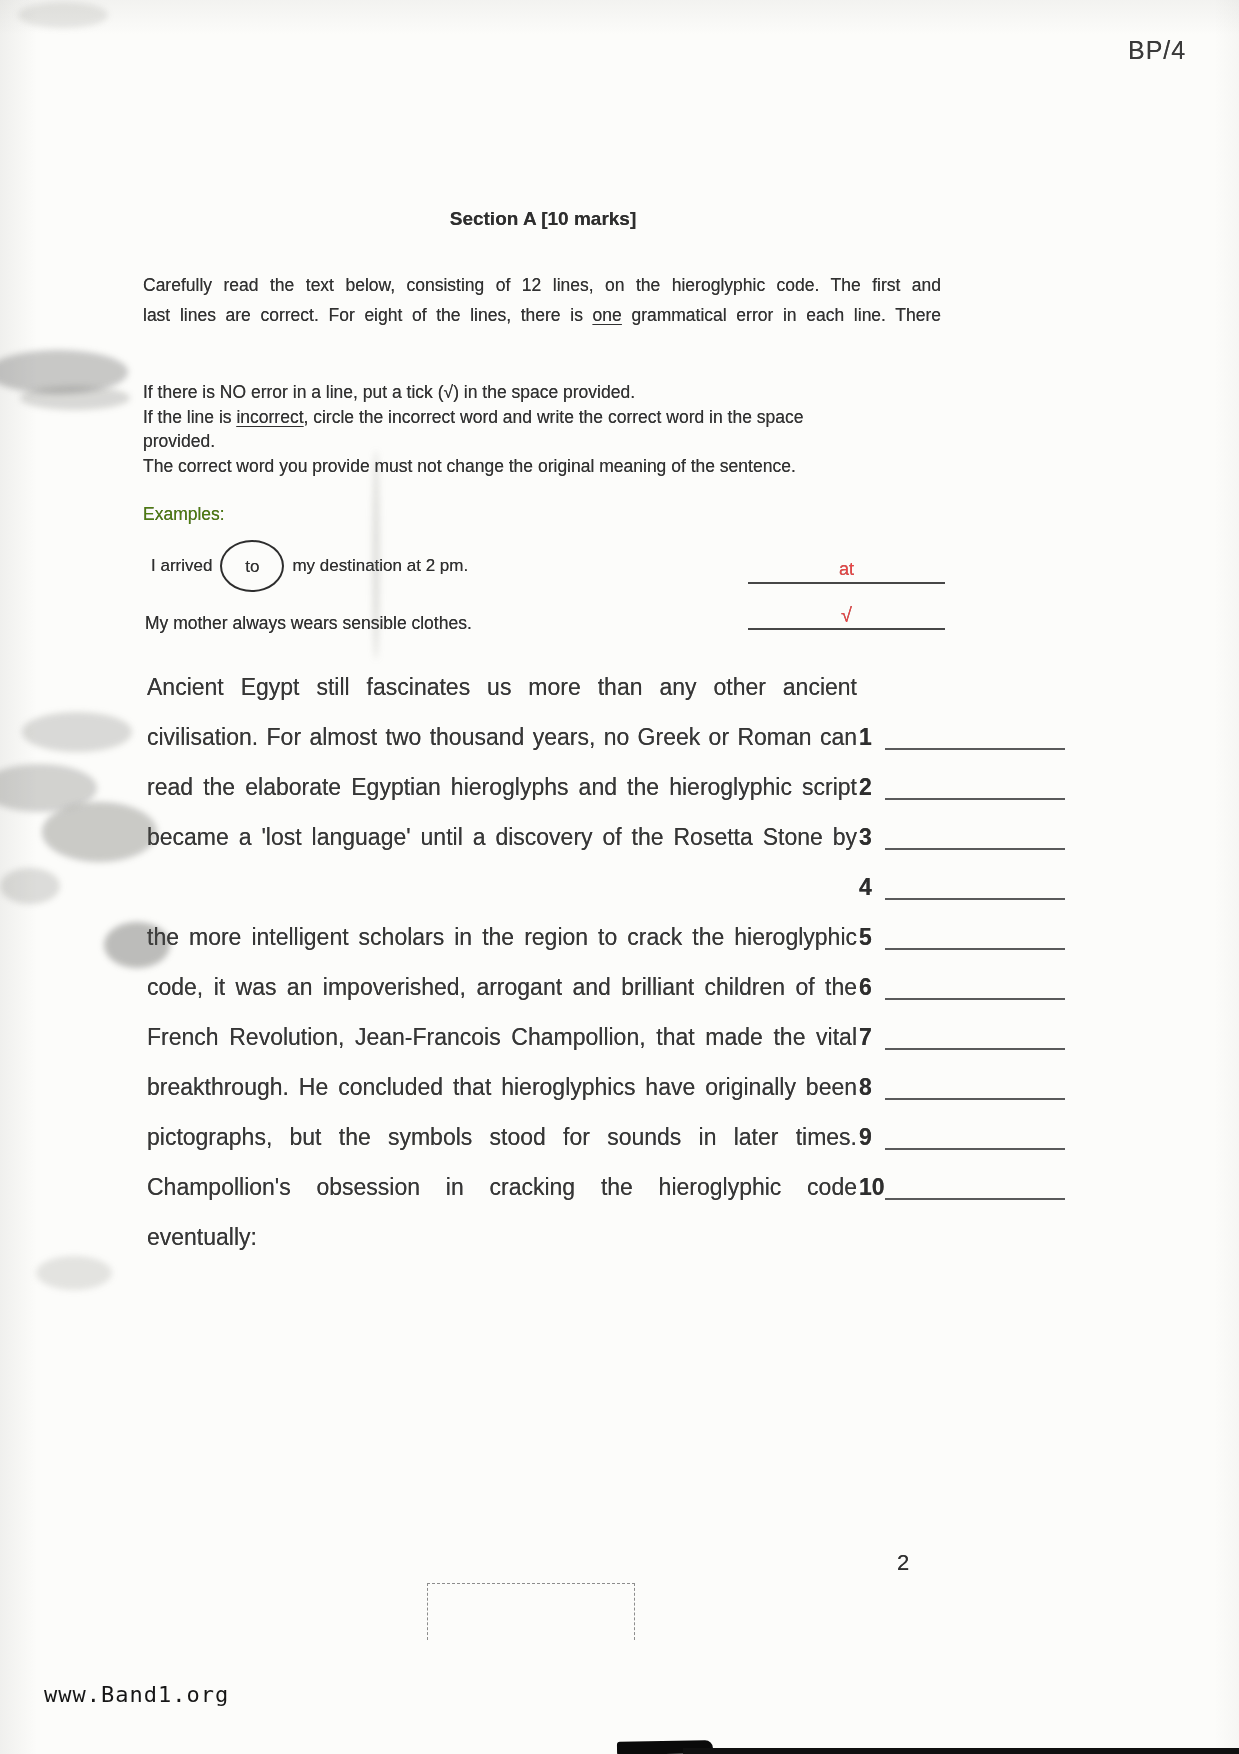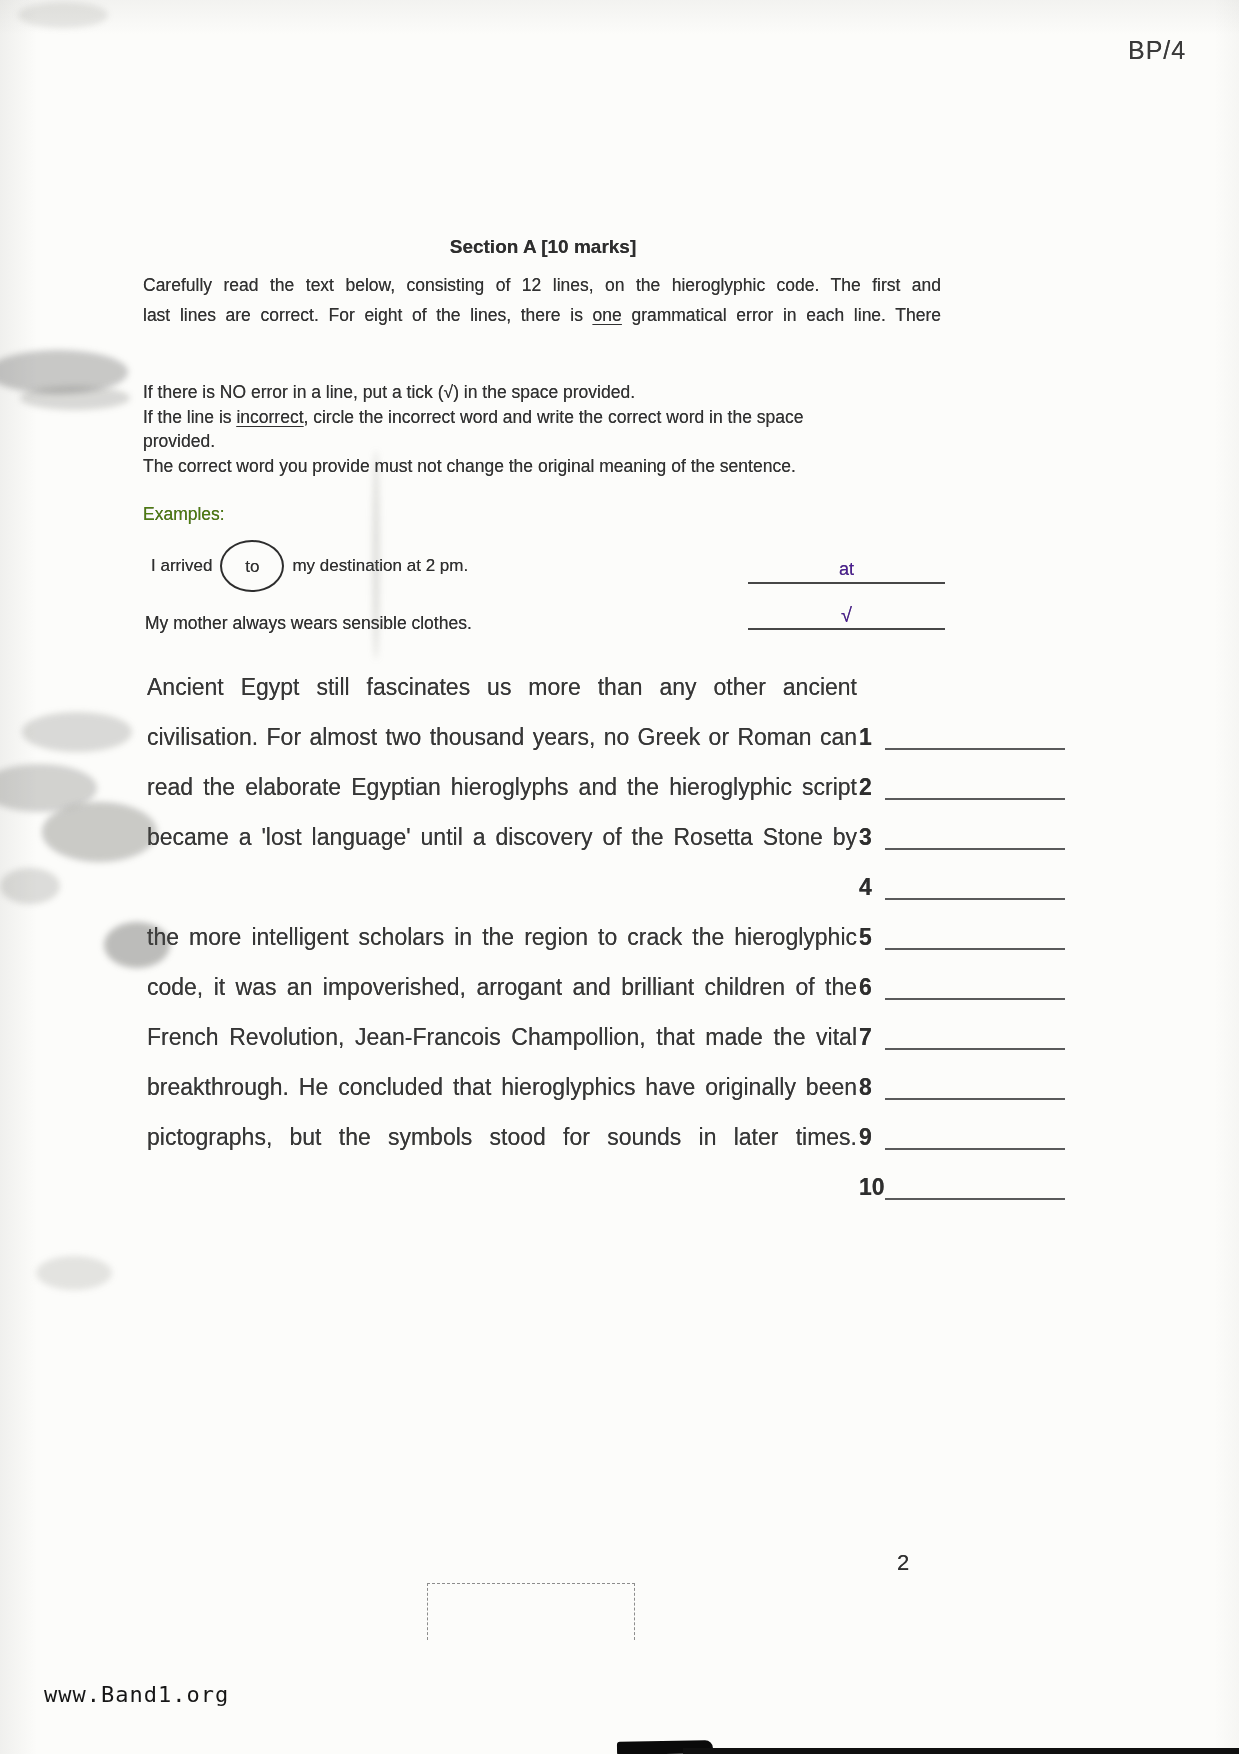--- a/index.html
+++ b/index.html
@@ -10,34 +10,34 @@
   }
   .page::before{ 
     content:""; position:absolute; inset:0; pointer-events:none;
     background:
       linear-gradient(90deg, rgba(130,130,125,0.10), rgba(130,130,125,0) 3%),
       linear-gradient(180deg, rgba(130,130,125,0.08), rgba(130,130,125,0) 2%),
       linear-gradient(270deg, rgba(130,130,125,0.05), rgba(130,130,125,0) 2%);
   }
   .bp-code{position:absolute; left:1128px; top:36px; font-size:25px; color:#3a3a3a; letter-spacing:1px;}
   .content{position:absolute; left:143px; top:0; width:925px; height:1400px;}
-  .title{position:absolute; top:236px; width:800px; text-align:center; font-weight:bold; font-size:19px; color:#2e2e2e;}
+  .title{position:absolute; top:208px; width:800px; text-align:center; font-weight:bold; font-size:19px; color:#2e2e2e;}
   .intro{position:absolute; top:270px; width:798px; font-size:17.5px; color:#313131;}
   .intro .tline{line-height:30px;}
   .instr{position:absolute; top:380px; width:810px; font-size:17.5px; color:#313131;}
   .instr .tline{line-height:24.5px;}
   .tline{white-space:normal;}
   .just{text-align:justify; text-align-last:justify;}
   .uline{text-decoration:underline; text-underline-offset:3px;}
   .ex-label{position:absolute; top:504px; font-size:17.5px; color:#4d7c0f;}
   .ex1{position:absolute; top:540px; left:8px; display:flex; align-items:center; font-size:17px; color:#2f2f2f;}
   .circle{display:inline-block; width:64px; height:52px; border:2.5px solid #2d2d2d; border-radius:50%;
           text-align:center; line-height:50px; margin:0 8px; box-sizing:border-box;}
   .ex2{position:absolute; top:610px; left:2px; font-size:17.5px; color:#2f2f2f; line-height:26px;}
-  .ans{position:absolute; left:605px; width:197px; text-align:center; font-size:18px; color:#4c1d95;
+  .ans{position:absolute; left:605px; width:197px; text-align:center; font-size:18px; color:#ef4444;
        border-bottom:2px solid #474747; padding-bottom:2px; line-height:22px;}
   .ans1{top:558px;}
   .ans2{top:604px; font-size:20px;}
   .passage{position:absolute; top:662px; left:0; width:925px; font-size:23px; color:#363636;}
   .prow{position:relative; height:50px;}
   .ptext{position:absolute; left:4px; top:0; width:710px; line-height:50px; white-space:nowrap;}
   .ptext.just{white-space:normal; text-align:justify; text-align-last:justify;}
   .pnum{position:absolute; left:716px; top:0; line-height:50px; font-weight:bold; color:#2e2e2e;}
   .pblank{position:absolute; left:742px; top:2px; width:180px; height:34px; border-bottom:2px solid #5a5a5a;}
   .page-number{position:absolute; left:897px; top:1550px; font-size:22px; color:#2f2f2f;}
@@ -127,20 +127,21 @@
           <div class="ptext just">breakthrough. He concluded that hieroglyphics have originally been</div>
           <span class="pnum">8</span>
           <div class="pblank"></div>
         </div>
         <div class="prow">
           <div class="ptext just">pictographs, but the symbols stood for sounds in later times.</div>
           <span class="pnum">9</span>
           <div class="pblank"></div>
         </div>
         <div class="prow">
+          <div class="ptext just">Champollion's obsession in cracking the hieroglyphic code eventually:</div>
           <span class="pnum">10</span>
           <div class="pblank"></div>
         </div>
       </div>
   </div>
 
   <div class="page-number txt">2</div>
 
   <div class="dashed-box"></div>
 

